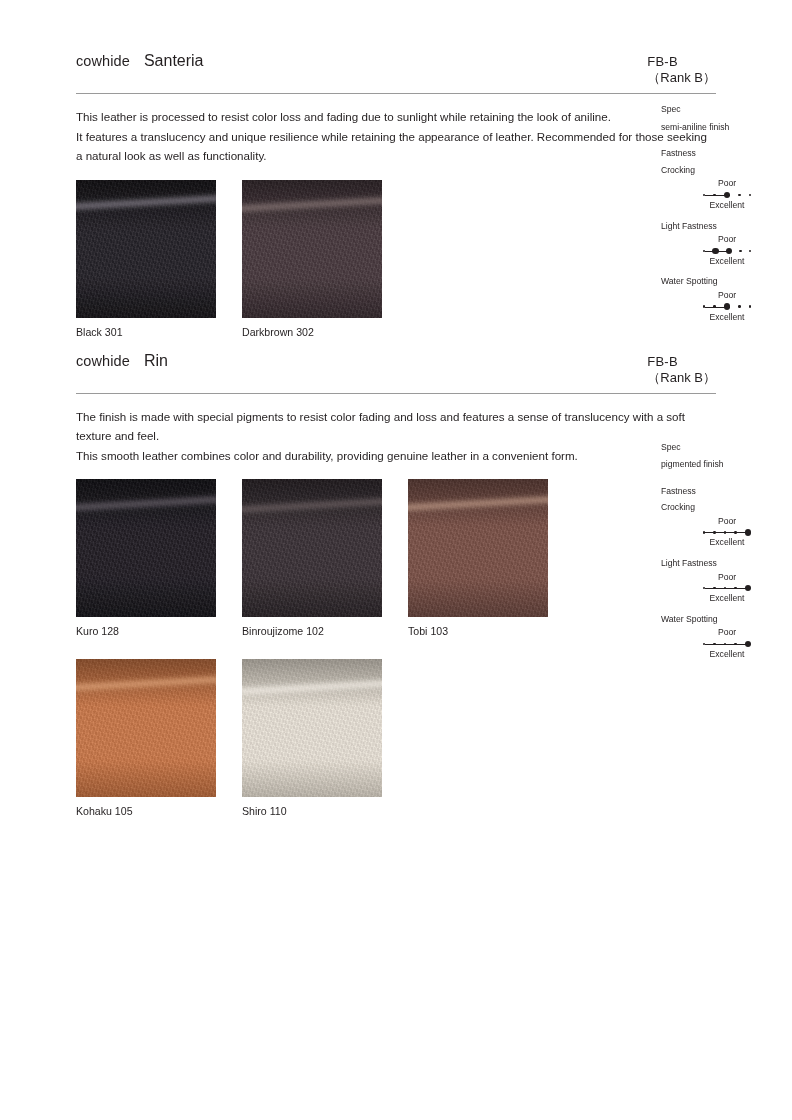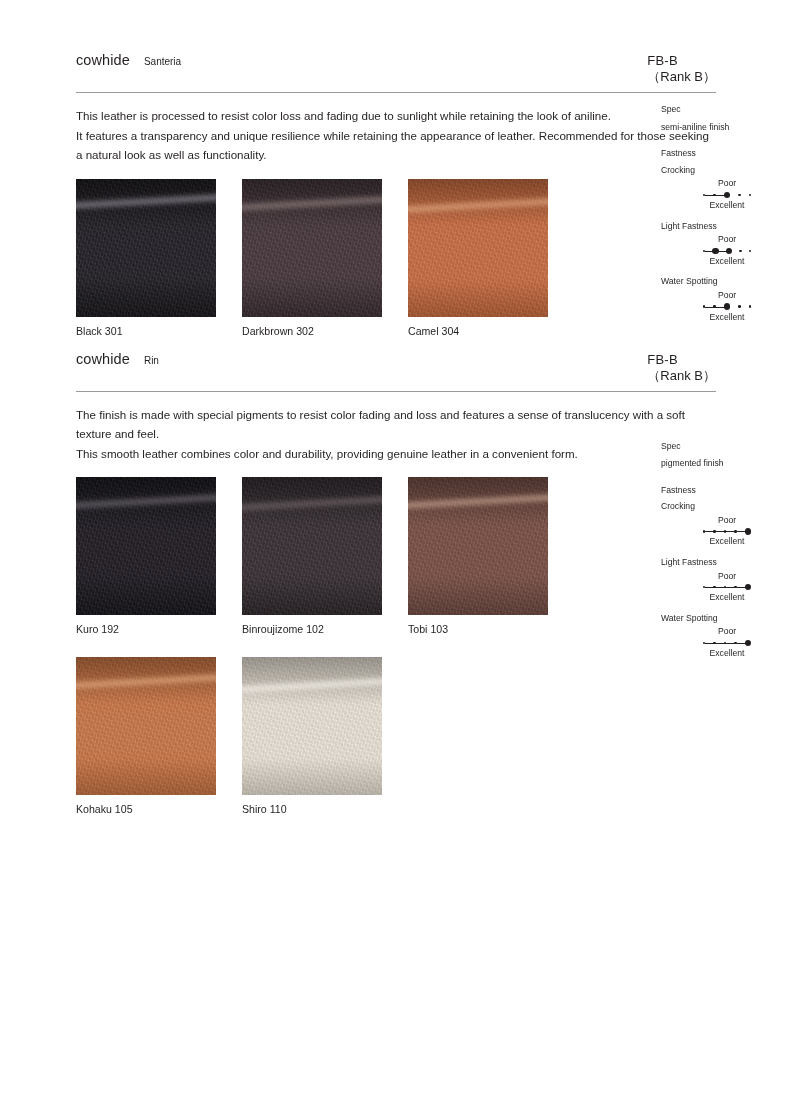--- a/index.html
+++ b/index.html
@@ -38,21 +38,21 @@
   .hdr-left {
     display: flex;
     align-items: baseline;
   }
   .hdr-material {
     font-size: 14.5px;
     letter-spacing: .1px;
     color: #231f20;
   }
   .hdr-name {
-    font-size: 10px;
+    font-size: 16px;
     margin-left: 14px;
     color: #231f20;
   }
   .hdr-right {
     display: flex;
     align-items: baseline;
     font-size: 13px;
     color: #231f20;
     flex-direction: column;
   }
@@ -189,21 +189,21 @@
         <span class="hdr-name">Santeria</span>
       </div>
       <div class="hdr-right">
         <span class="hdr-code">FB-B</span>
         <span class="hdr-rank">（Rank B）</span>
       </div>
     </div>
 
     <div class="desc">
       <p>This leather is processed to resist color loss and fading due to sunlight while retaining the look of aniline.</p>
-      <p>It features a transparency and unique resilience while retaining the appearance of leather. Recommended for those seeking a natural look as well as functionality.</p>
+      <p>It features a translucency and unique resilience while retaining the appearance of leather. Recommended for those seeking a natural look as well as functionality.</p>
     </div>
 
     <div class="swatch-area">
       <div class="swatch-row">
 
         <div class="swatch-cell">
           <div class="swatch" style="background: linear-gradient(rgb(24, 22, 26) 0%, rgb(38, 35, 42) 38%, rgb(38, 35, 42) 70%, rgb(24, 22, 26) 100%);">
             <div class="grain"></div>
             <div class="shade-top"></div>
             <div class="highlight" style="top: 18px; background: linear-gradient(rgba(0, 0, 0, 0), rgb(141, 135, 146), rgba(0, 0, 0, 0));"></div>
@@ -215,29 +215,20 @@
         <div class="swatch-cell">
           <div class="swatch" style="background: linear-gradient(rgb(59, 46, 51) 0%, rgb(74, 59, 64) 38%, rgb(74, 59, 64) 70%, rgb(59, 46, 51) 100%);">
             <div class="grain"></div>
             <div class="shade-top"></div>
             <div class="highlight" style="top: 20px; background: linear-gradient(rgba(0, 0, 0, 0), rgb(141, 124, 122), rgba(0, 0, 0, 0));"></div>
             <div class="shade-bottom"></div>
           </div>
           <div class="swatch-label">Darkbrown 302</div>
         </div>
 
-        <div class="swatch-cell">
-          <div class="swatch" style="background: linear-gradient(rgb(195, 103, 58) 0%, rgb(203, 112, 71) 38%, rgb(203, 112, 71) 70%, rgb(195, 103, 58) 100%);">
-            <div class="grain"></div>
-            <div class="shade-top"></div>
-            <div class="highlight" style="top: 22px; background: linear-gradient(rgba(0, 0, 0, 0), rgb(224, 165, 127), rgba(0, 0, 0, 0));"></div>
-            <div class="shade-bottom"></div>
-          </div>
-          <div class="swatch-label">Camel 304</div>
-        </div>
 
       </div>
     </div>
 
     <div class="spec-panel" style="left:585px; top:104px;">
       <div class="spec-title">Spec</div>
       <div class="spec-value">semi-aniline finish</div>
       <div class="fastness-title">Fastness</div>
       <div class="ratings">
           <div class="scale-block first">
@@ -317,21 +308,21 @@
     <div class="swatch-area">
 
       <div class="swatch-row">
         <div class="swatch-cell">
           <div class="swatch" style="background: linear-gradient(rgb(22, 21, 26) 0%, rgb(35, 31, 38) 38%, rgb(35, 31, 38) 70%, rgb(22, 21, 26) 100%);">
             <div class="grain"></div>
             <div class="shade-top"></div>
             <div class="highlight" style="top: 20px; background: linear-gradient(rgba(0, 0, 0, 0), rgb(109, 102, 112), rgba(0, 0, 0, 0));"></div>
             <div class="shade-bottom"></div>
           </div>
-          <div class="swatch-label">Kuro 192</div>
+          <div class="swatch-label">Kuro 128</div>
         </div>
 
         <div class="swatch-cell">
           <div class="swatch" style="background: linear-gradient(rgb(46, 39, 43) 0%, rgb(60, 51, 56) 38%, rgb(60, 51, 56) 70%, rgb(46, 39, 43) 100%);">
             <div class="grain"></div>
             <div class="shade-top"></div>
             <div class="highlight" style="top: 22px; background: linear-gradient(rgba(0, 0, 0, 0), rgb(111, 99, 101), rgba(0, 0, 0, 0));"></div>
             <div class="shade-bottom"></div>
           </div>
           <div class="swatch-label">Binroujizome 102</div>

